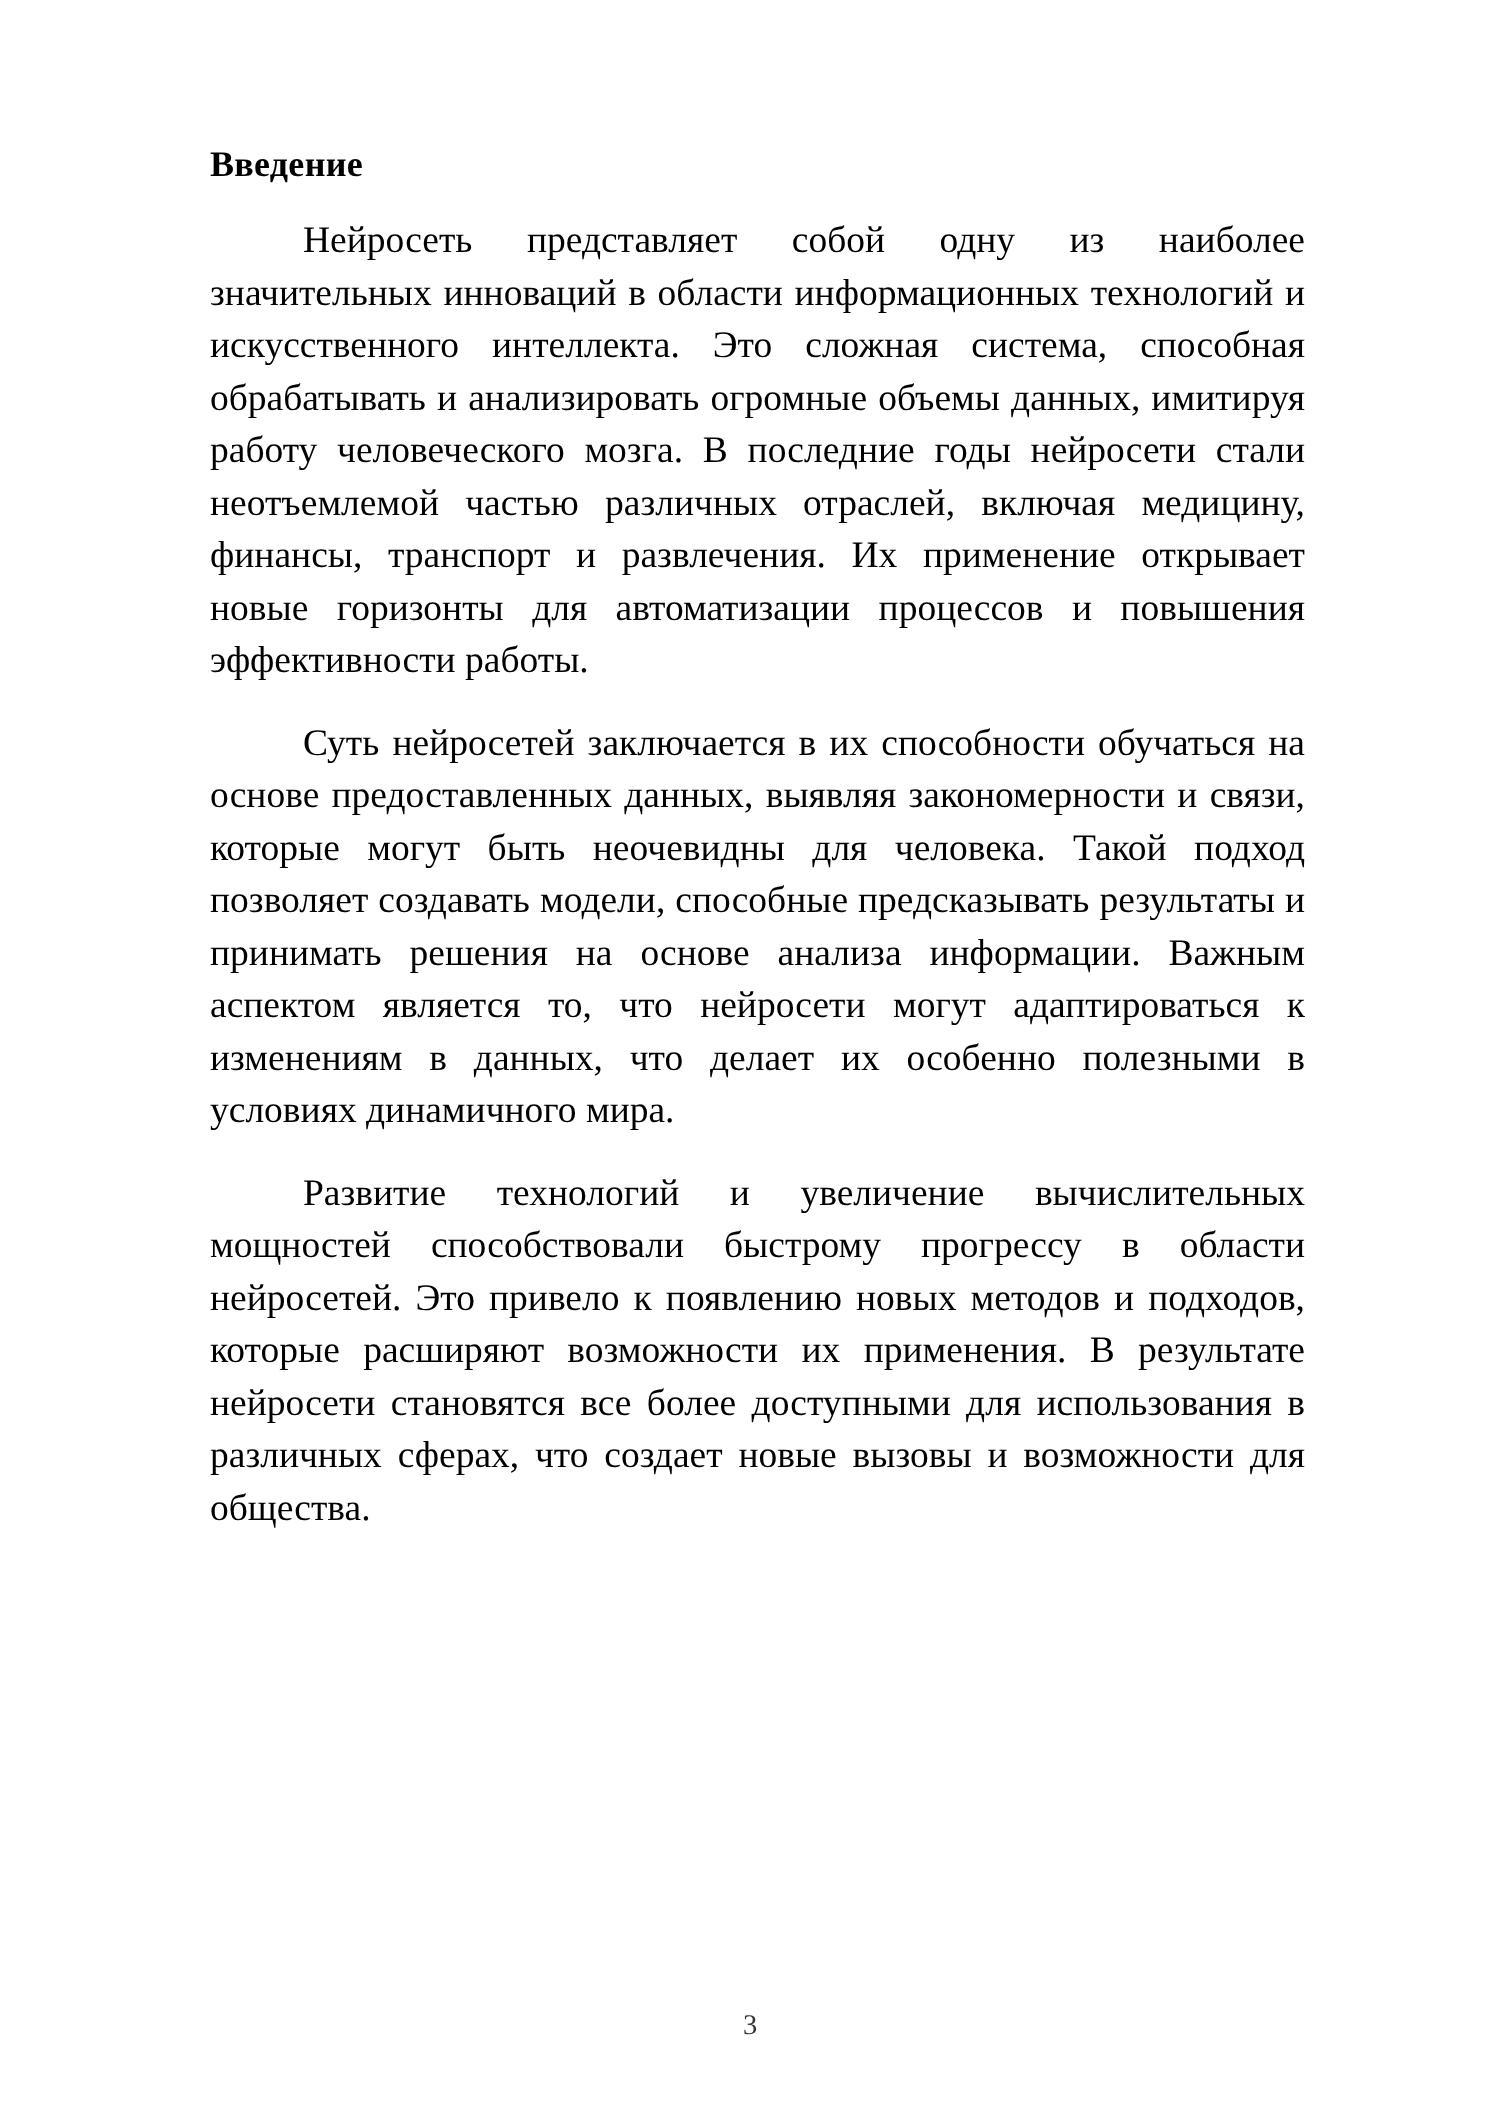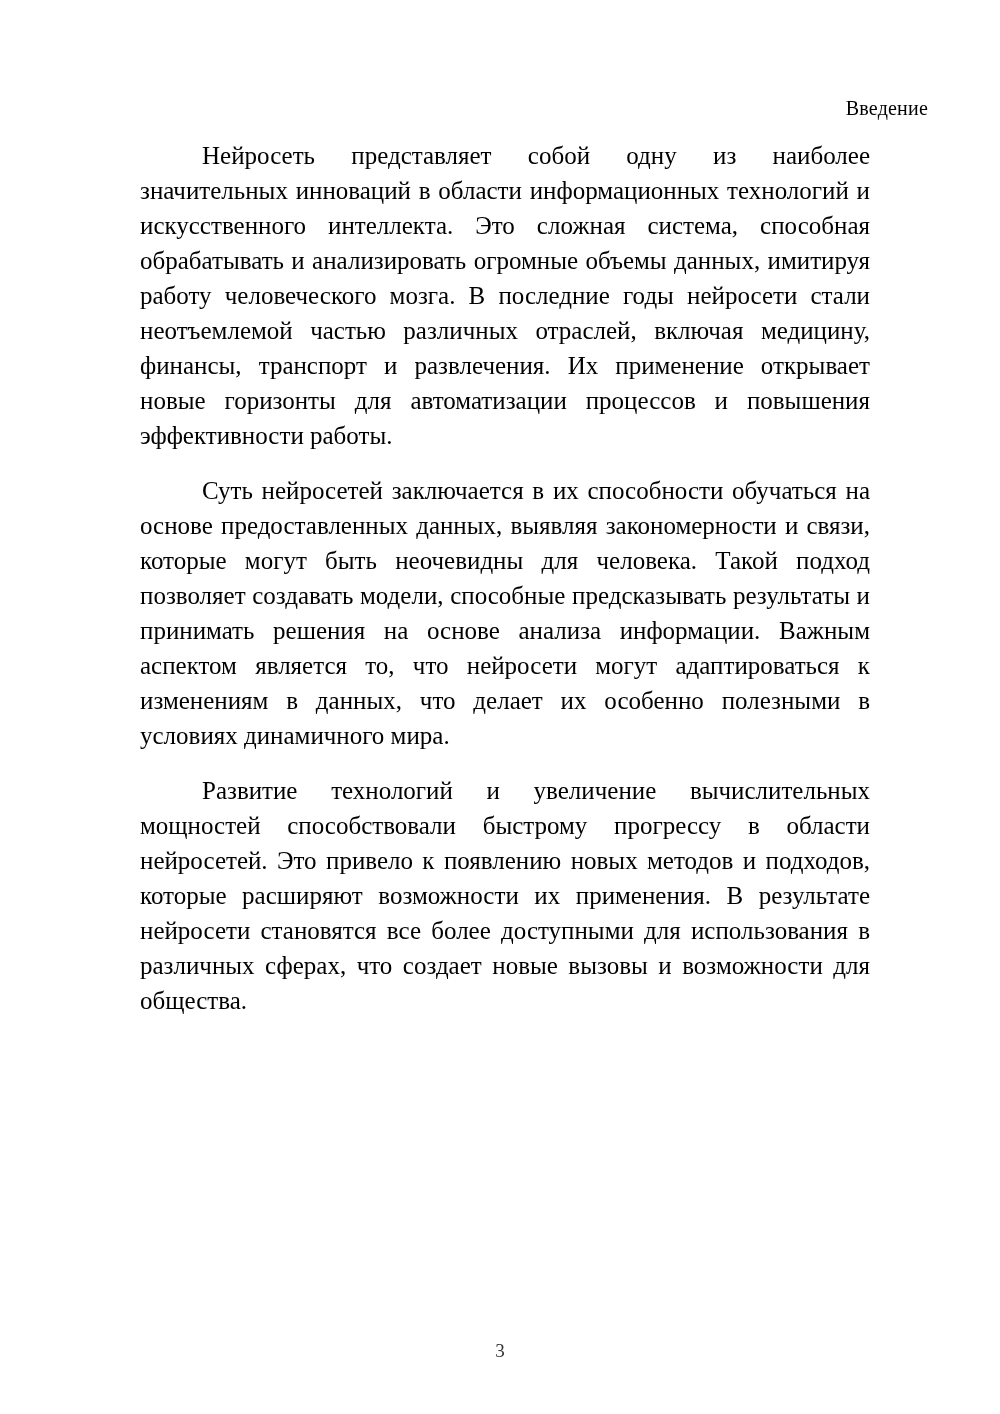--- a/index.html
+++ b/index.html
@@ -16,23 +16,23 @@
     overflow: hidden;
   }
   .page {
     box-sizing: border-box;
     width: 1000px;
     height: 1414px;
     padding: 96px 72px 60px 140px;
     position: relative;
   }
   .doc-title {
-    text-align: right;
-    font-weight: normal;
-    font-size: 20px;
+    text-align: left;
+    font-weight: bold;
+    font-size: 24px;
     line-height: 1.2;
     margin: 0 0 18px 0;
     letter-spacing: 0.2px;
   }
   .body-text {
     font-size: 25px;
     line-height: 35px;
     text-align: justify;
     text-justify: inter-word;
     text-indent: 62px;

